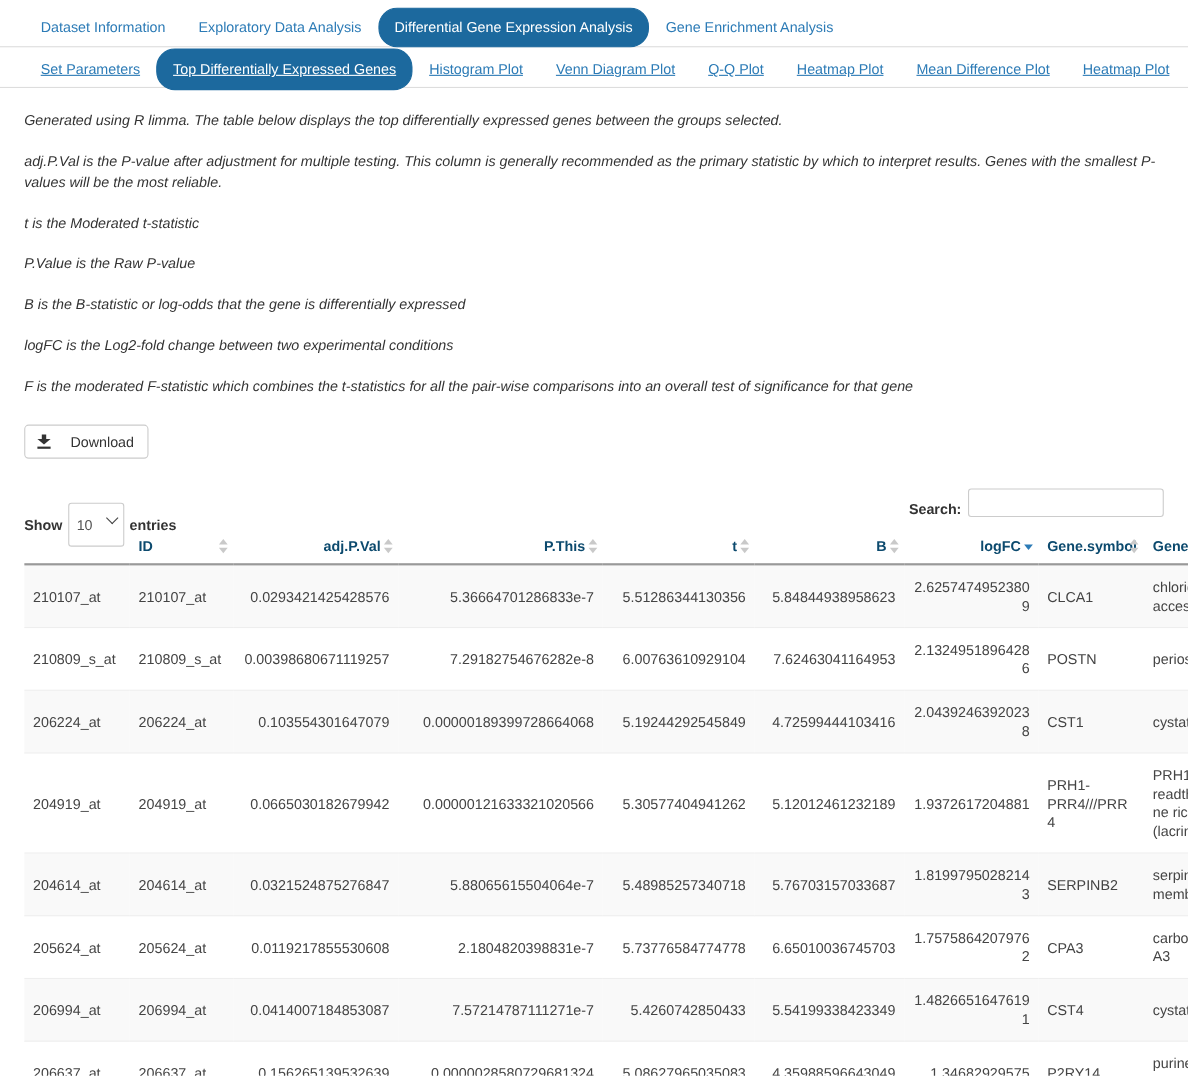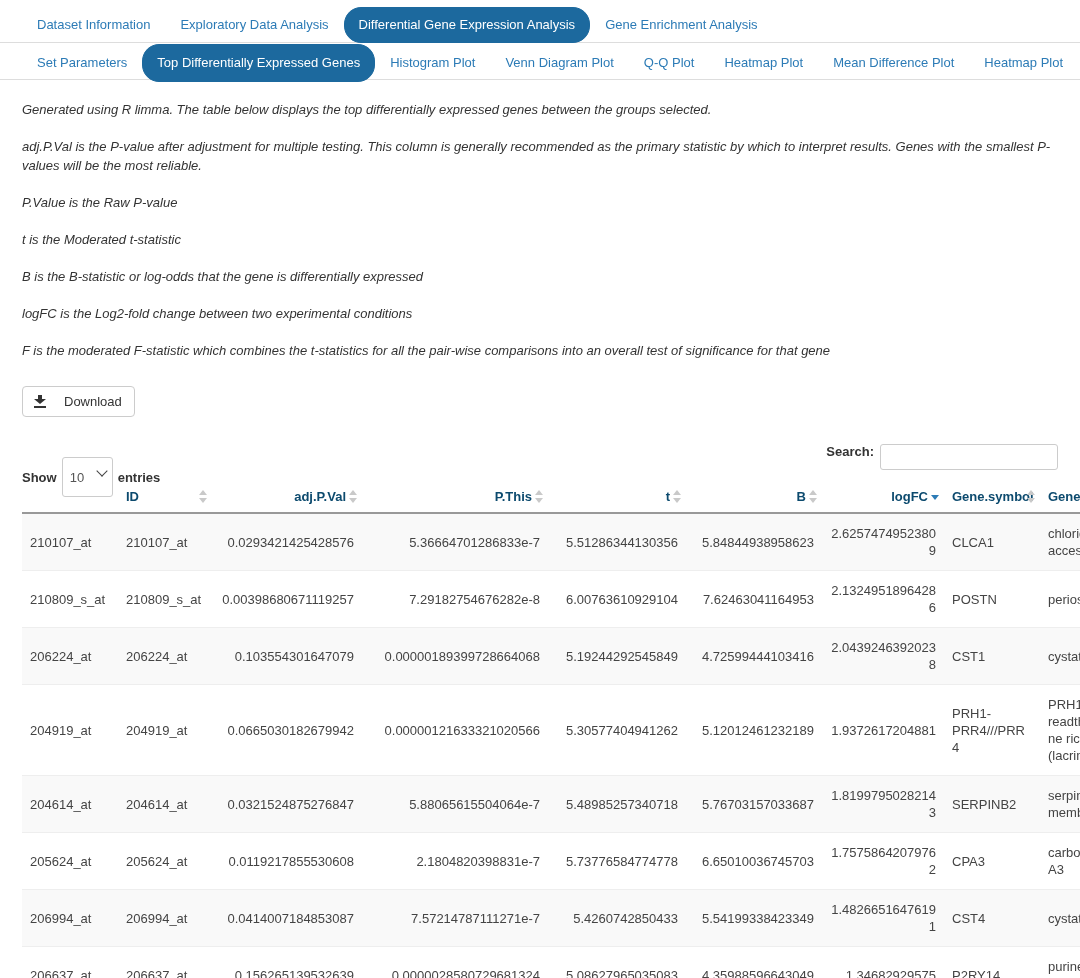--- a/index.html
+++ b/index.html
@@ -42,21 +42,21 @@
     cursor: pointer;
     vertical-align: bottom;
   }
   .tab.active {
     background: #1c699e;
     color: #ffffff;
     border-color: #1c699e;
     border-radius: 17px;
   }
   .tabbar.primary .tab { padding: 8px 14px 9px 14px; }
-  .tabbar.secondary .tab { padding: 9px 14px 10px 14px; }
+  .tabbar.secondary .tab { padding: 9px 14px 10px 14px; text-decoration: underline; }
 
   
   .content {
     padding: 0 22px;
   }
   p.para {
     margin: 0 0 0 0;
     padding: 0;
     font-size: 13px;
     line-height: 19px;
@@ -152,21 +152,21 @@
     border-right: 1.6px solid #444;
     border-bottom: 1.6px solid #444;
     transform: rotate(45deg);
     pointer-events: none;
   }
   .dt-filter {
     font-size: 13px;
     font-weight: bold;
     color: #333;
     display: flex;
-    align-items: flex-start;
+    align-items: flex-end;
     gap: 6px;
   }
   input.search-input {
     font-family: "Liberation Sans", sans-serif;
     font-size: 13px;
     font-weight: normal;
     color: #555;
     border: 1px solid #cccccc;
     border-radius: 3px;
     width: 178px;
@@ -255,24 +255,24 @@
 <div class="content">
 
   <div id="paragraphs">
       <div class="para-block">
         <p class="para">Generated using R limma. The table below displays the top differentially expressed genes between the groups selected.</p>
       </div>
       <div class="para-block">
         <p class="para">adj.P.Val is the P-value after adjustment for multiple testing. This column is generally recommended as the primary statistic by which to interpret results. Genes with the smallest P-values will be the most reliable.</p>
       </div>
       <div class="para-block">
+        <p class="para">t is the Moderated t-statistic</p>
+      </div>
+      <div class="para-block">
         <p class="para">P.Value is the Raw P-value</p>
-      </div>
-      <div class="para-block">
-        <p class="para">t is the Moderated t-statistic</p>
       </div>
       <div class="para-block">
         <p class="para">B is the B-statistic or log-odds that the gene is differentially expressed</p>
       </div>
       <div class="para-block">
         <p class="para">logFC is the Log2-fold change between two experimental conditions</p>
       </div>
       <div class="para-block">
         <p class="para">F is the moderated F-statistic which combines the t-statistics for all the pair-wise comparisons into an overall test of significance for that gene</p>
       </div>

